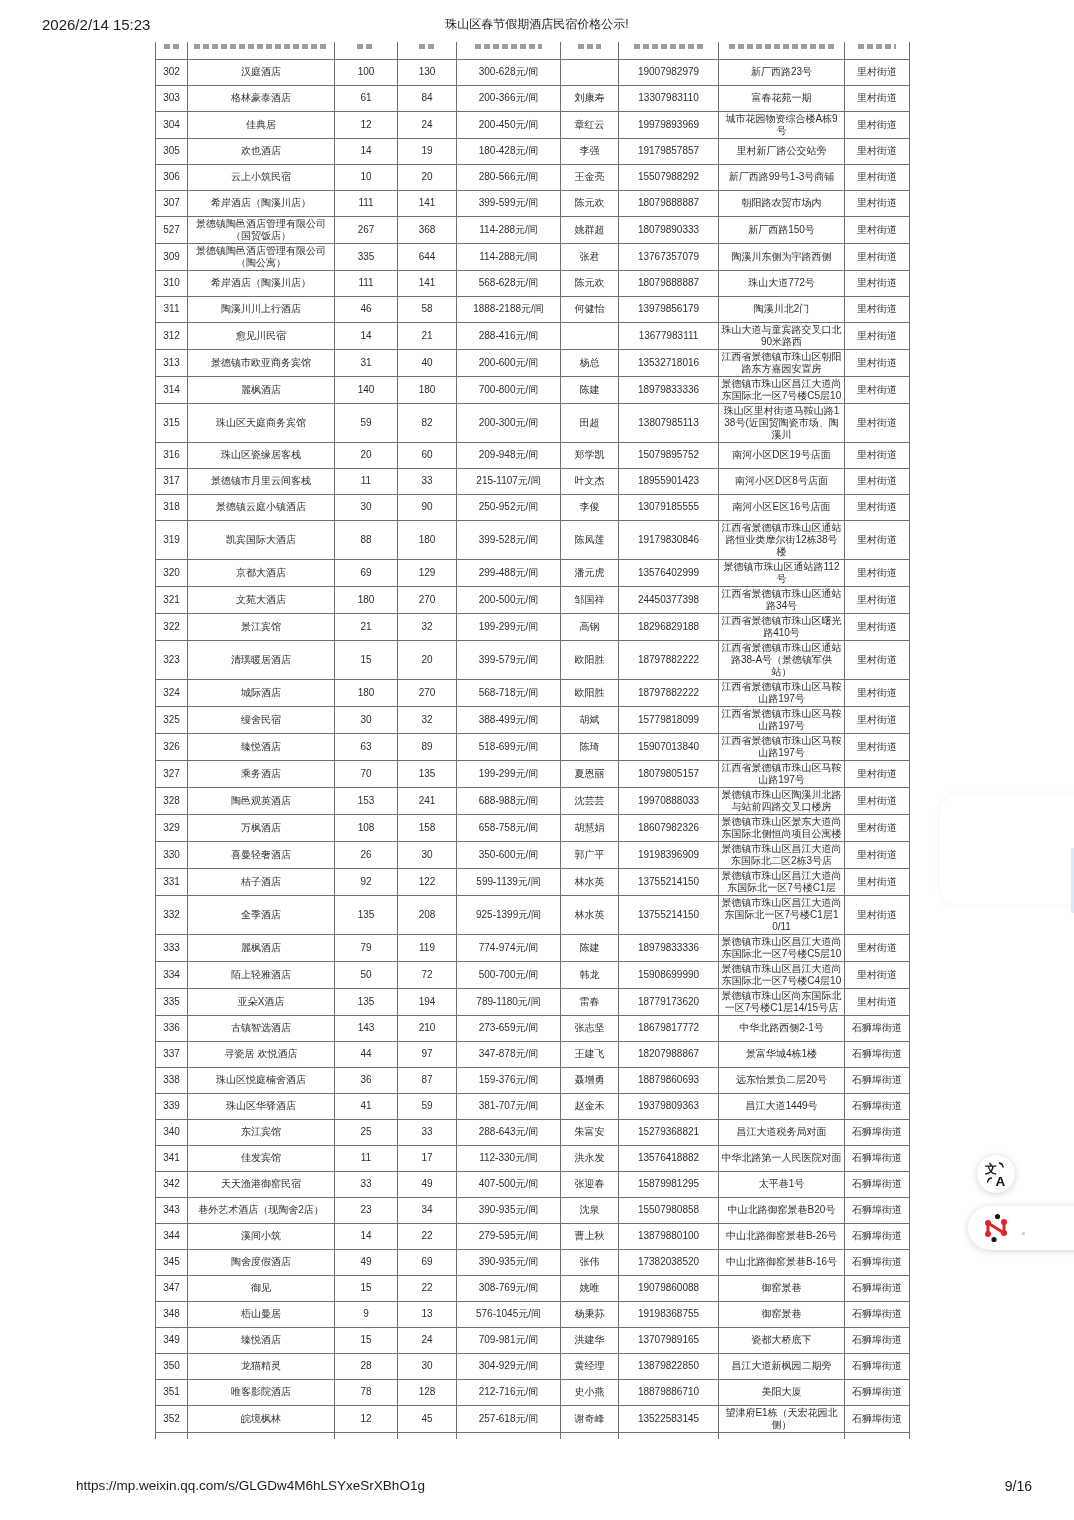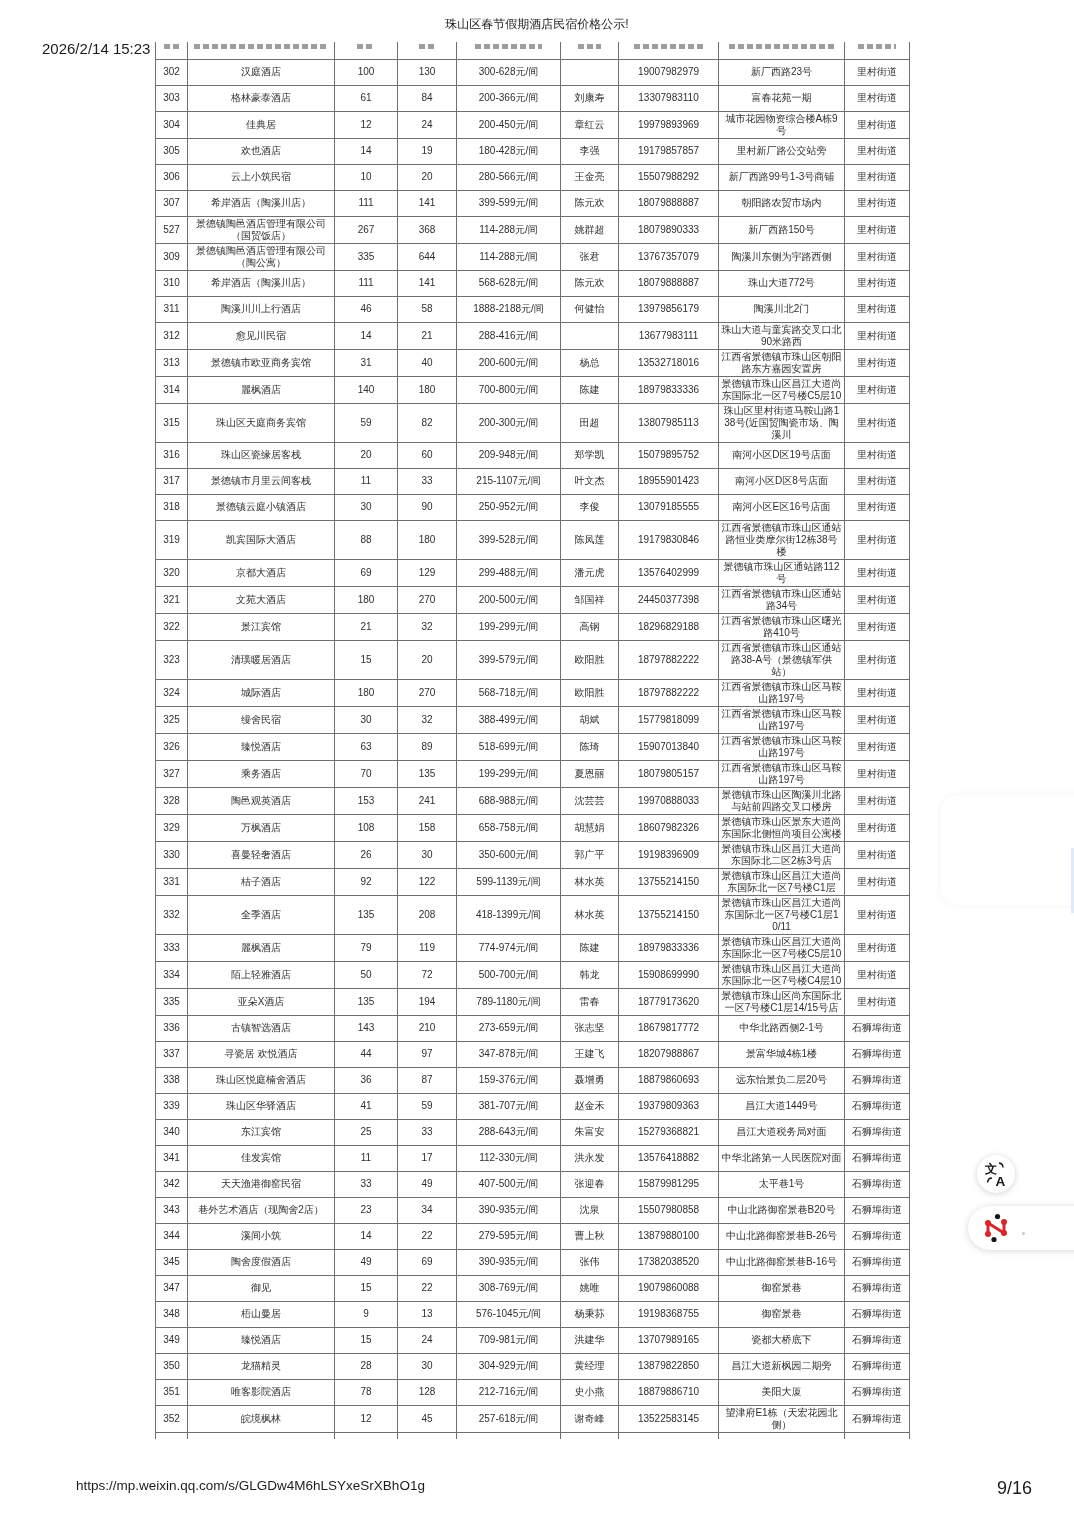--- a/index.html
+++ b/index.html
@@ -5,21 +5,21 @@
   * { margin:0; padding:0; box-sizing:border-box; }
   html,body { background:#ffffff; }
   .page {
     position:relative; width:1074px; height:1520px;
     background:#fff; overflow:hidden;
     font-family:"Liberation Sans","DejaVu Sans",sans-serif;
     color:#222;
   }
   
   .print-header { position:absolute; top:16px; left:0; width:100%; height:22px; }
-  .timestamp { position:absolute; left:42px; top:0; font-size:15px; color:#1c1c1c; white-space:nowrap;margin-top:24px; }
+  .timestamp { position:absolute; left:42px; top:0; font-size:15px; color:#1c1c1c; white-space:nowrap; }
   .doc-title { position:absolute; left:0; right:0; top:0; text-align:center; font-size:12px; color:#1c1c1c; white-space:nowrap; }
 
   
   .table-wrap { position:absolute; left:155px; top:42px; width:756px; }
   table.hotel-table { border-collapse:collapse; width:754px; table-layout:fixed; }
   table.hotel-table td {
     border:1px solid #6f6f6f;
     font-size:10px; line-height:12px; color:#2e2e2e;
     text-align:center; vertical-align:middle;
     padding:1px 2px; height:26px;
@@ -50,21 +50,21 @@
   .faded-panel {
     position:absolute; left:940px; top:795px; width:140px; height:110px;
     background:#fff; border-radius:18px 0 0 18px;
     box-shadow:0 0 7px rgba(0,0,0,.05);
   }
   .scroll-hint { position:absolute; right:0; top:848px; width:3px; height:65px; background:#dcebf7; }
 
   
   .print-footer { position:absolute; top:1478px; left:0; width:100%; height:20px; }
   .footer-url { position:absolute; left:40px; top:0; font-size:13.5px; color:#1c1c1c; white-space:nowrap;padding-left:36px; }
-  .footer-page { position:absolute; right:42px; top:0; font-size:18px; color:#1c1c1c; }
+  .footer-page { position:absolute; right:42px; top:0; font-size:14px; color:#1c1c1c; }
 </style>
 </head>
 <body>
 
 <div class="page">
 
   <div class="print-header">
     <div class="timestamp">2026/2/14 15:23</div>
     <div class="doc-title">珠山区春节假期酒店民宿价格公示!</div>
   </div>
@@ -442,21 +442,21 @@
             <td>林水英</td>
             <td>13755214150</td>
             <td>景德镇市珠山区昌江大道尚东国际北一区7号楼C1层</td>
             <td>里村街道</td>
           </tr>
           <tr>
             <td>332</td>
             <td>全季酒店</td>
             <td>135</td>
             <td>208</td>
-            <td>418-1399元/间</td>
+            <td>925-1399元/间</td>
             <td>林水英</td>
             <td>13755214150</td>
             <td>景德镇市珠山区昌江大道尚东国际北一区7号楼C1层10/11</td>
             <td>里村街道</td>
           </tr>
           <tr>
             <td>333</td>
             <td>麗枫酒店</td>
             <td>79</td>
             <td>119</td>

